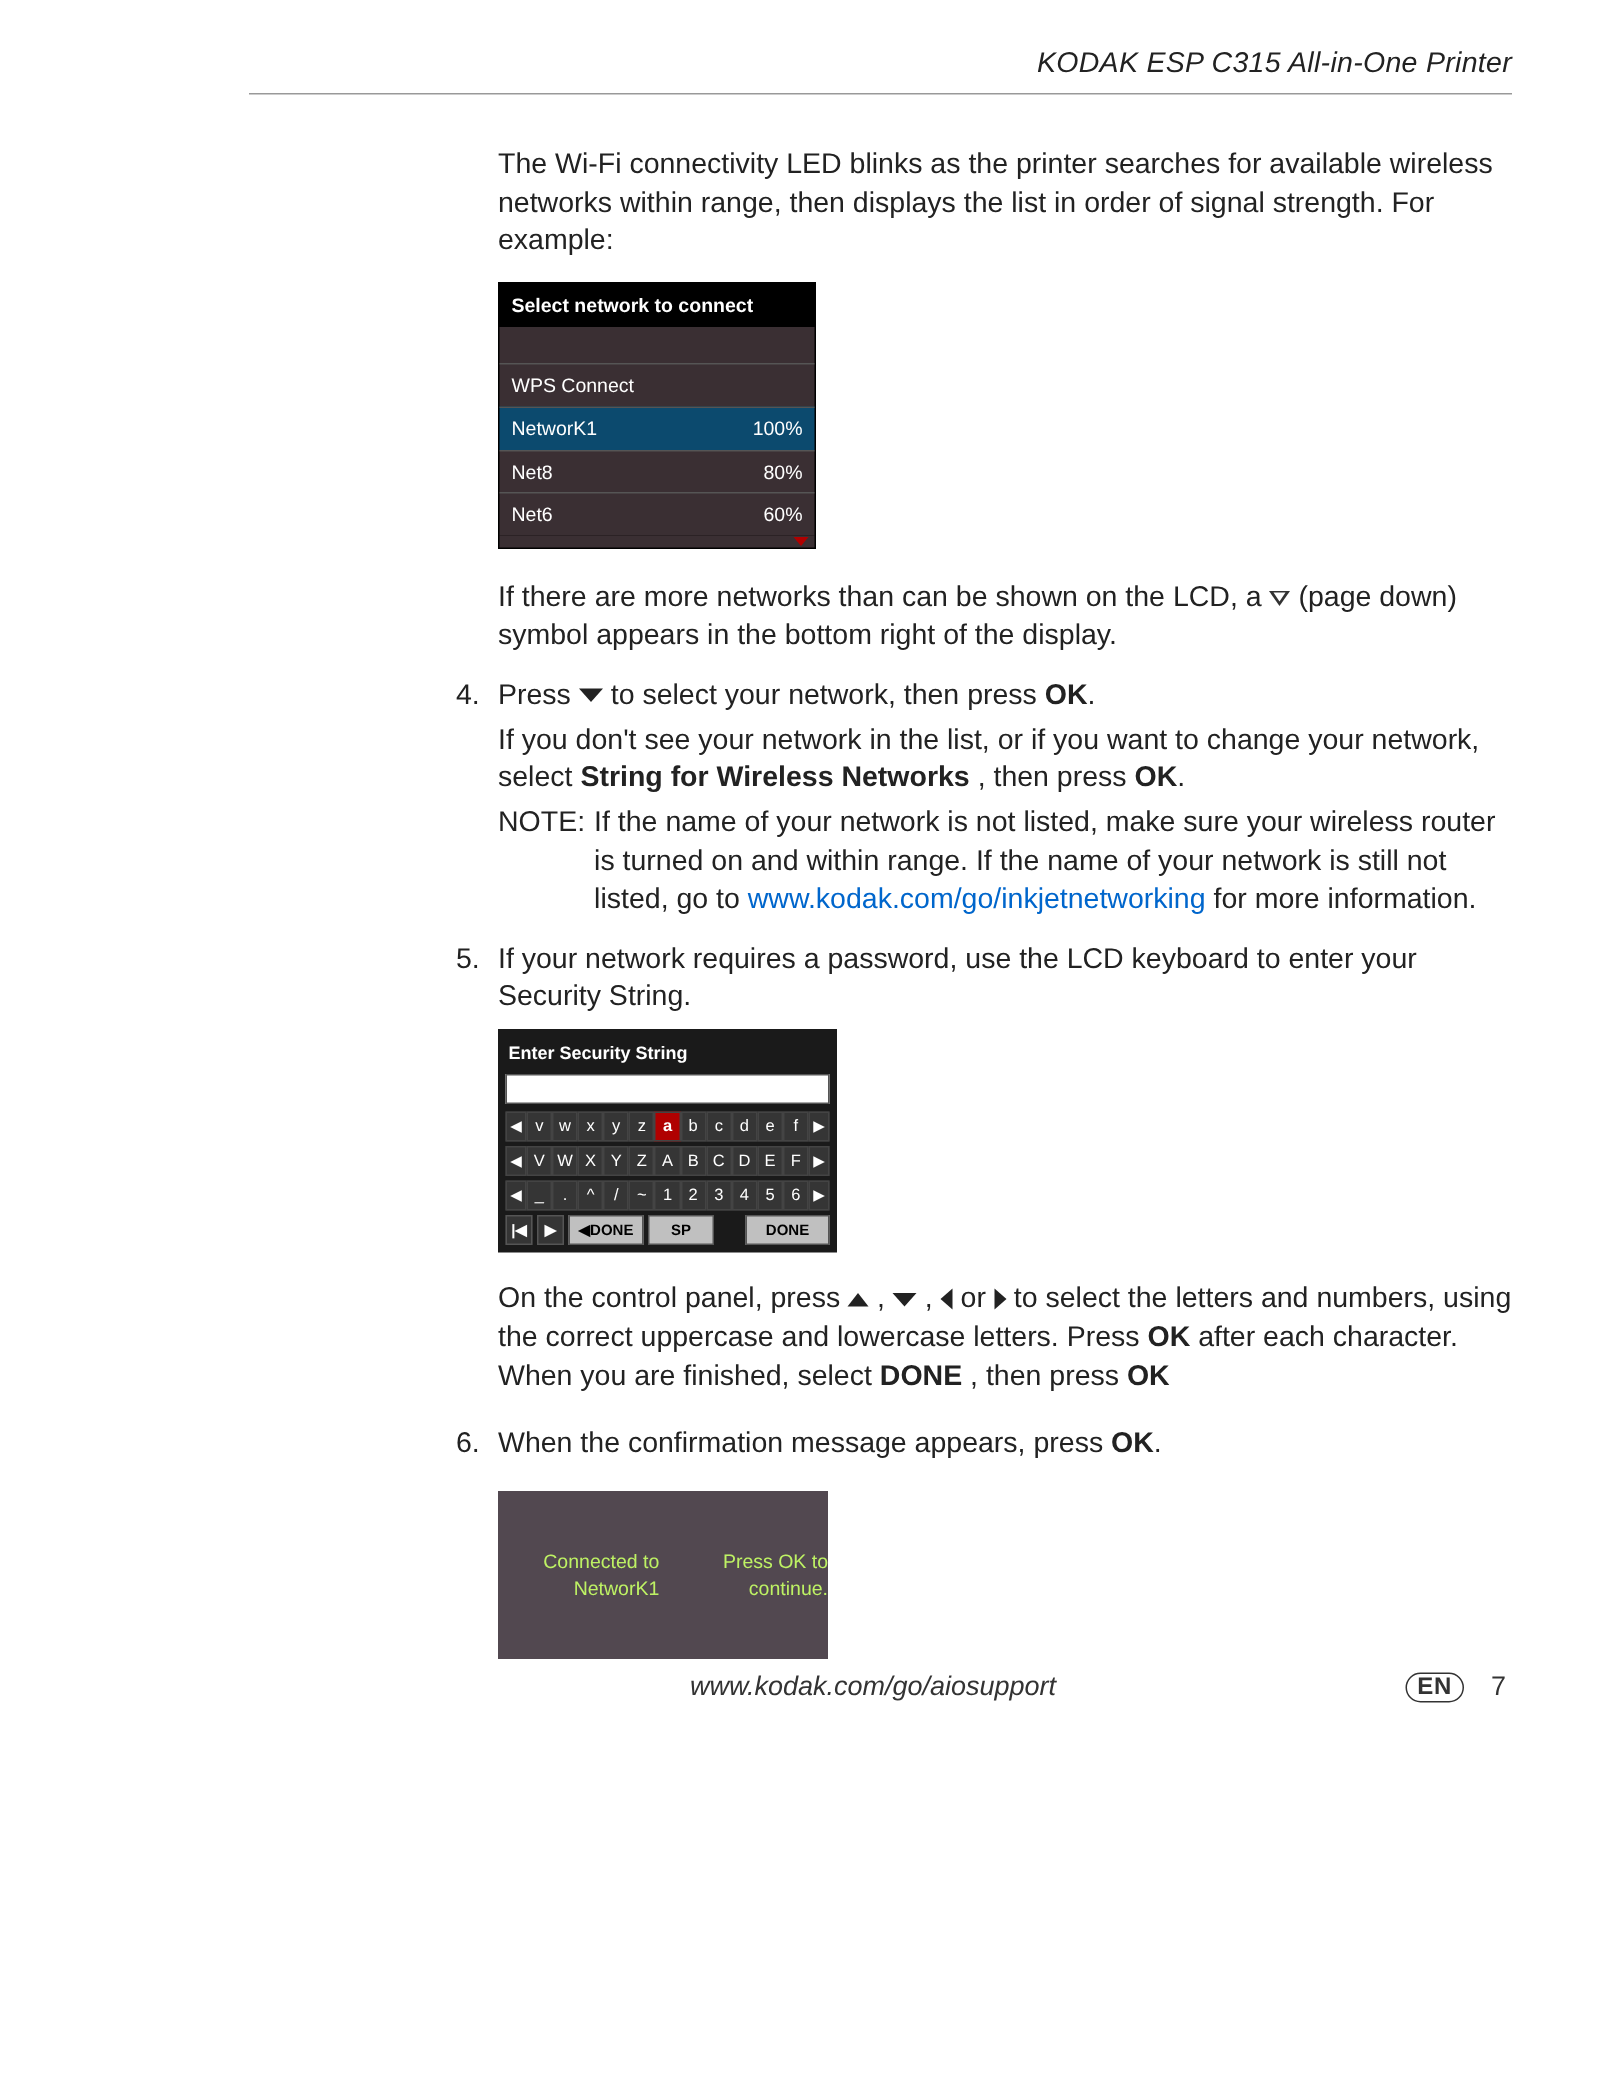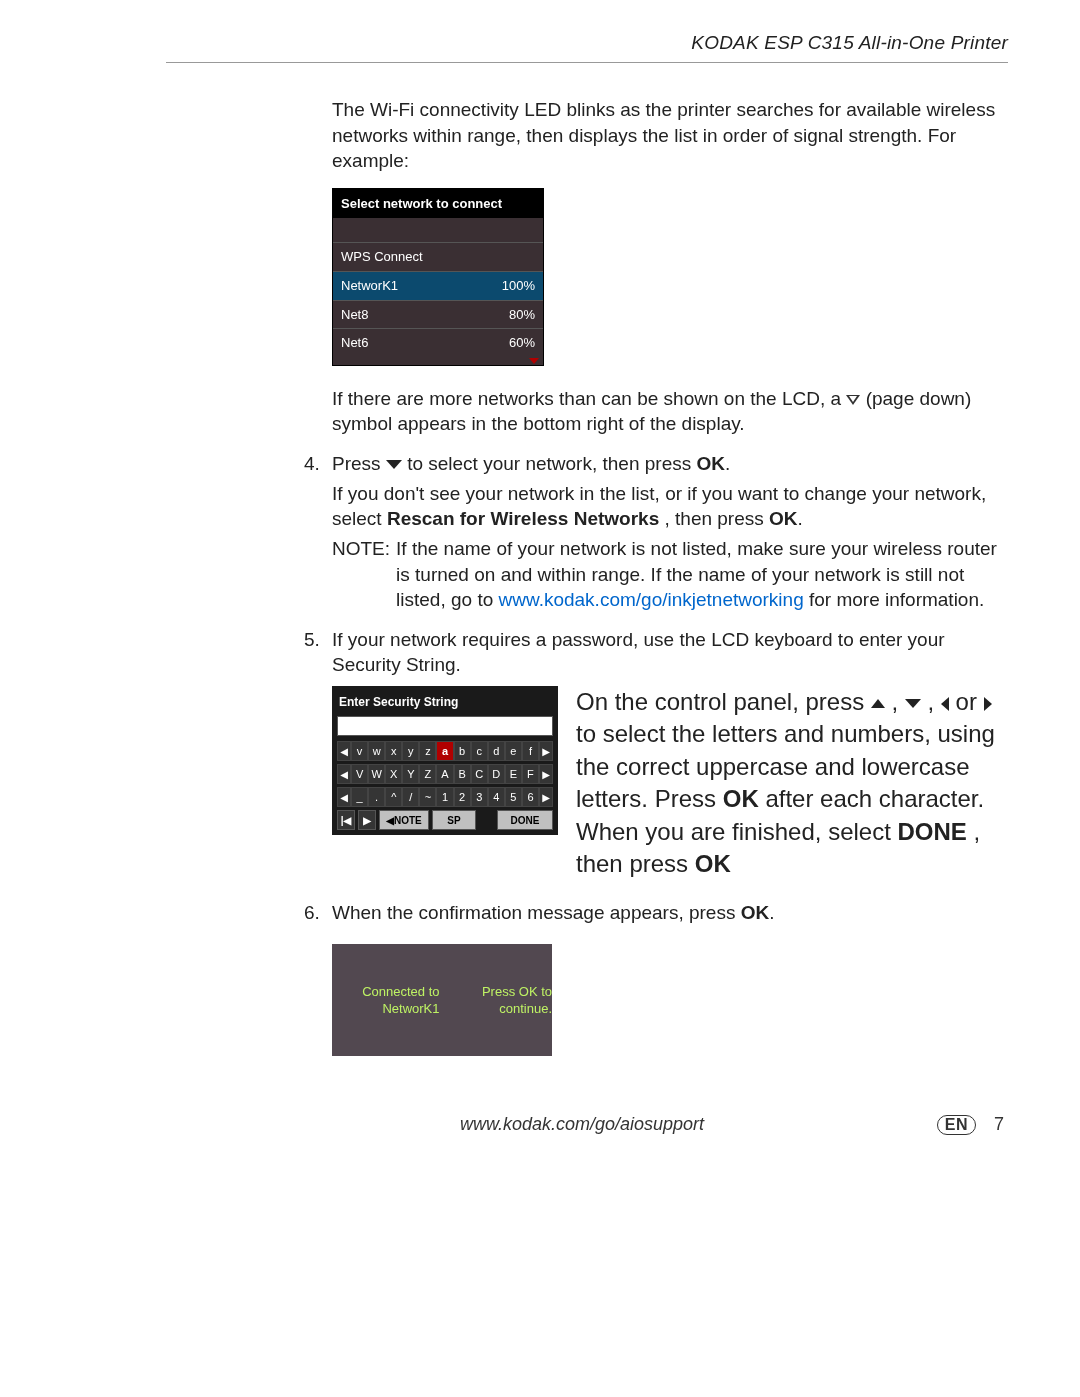--- a/index.html
+++ b/index.html
@@ -81,21 +81,21 @@
   .lcd-networks .row.first { border-top:1px solid #555; }
   .lcd-networks .sel { background:#0c4a6e; color:#fff; }
   .lcd-networks .footbar {
     height:8px; background:#3a2f33; position:relative;
   }
   .lcd-networks .footbar::after {
     content:""; position:absolute; right:4px; bottom:1px;
     border-left:5px solid transparent; border-right:5px solid transparent;
     border-top:6px solid #b00000;
   }
-  .kb-row { display:flex; gap:18px; align-items:flex-start; margin:8px 0 20px 0;}
+  .kb-row { display:flex; gap:18px; align-items:flex-start; margin:8px 0 20px 0;flex-direction:column;}
   .lcd-kb {
     width: 216px; background:#1a1a1a; color:#fff;
     font-family: Arial, sans-serif; font-size:12px;
     padding:5px;
   }
   .lcd-kb .title { font-weight:700; padding:3px 2px 6px; font-size:12px; }
   .lcd-kb .field { background:#fff; height:18px; margin:0 0 5px 0; border:1px solid #555;}
   .lcd-kb .krow {
     display:flex; align-items:stretch; margin-bottom:3px;
     background:#2a2a2a;
@@ -156,21 +156,21 @@
     font-style:italic; font-size:18px; color:#333;
   }
   .footer .ensec {
     position:absolute; right:118px; display:flex; align-items:center; gap:18px;
     font-style:normal;
   }
   .en-pill {
     border:1px solid #333; border-radius:10px; padding:0 7px;
     font-size:16px; font-weight:700; letter-spacing:0.5px;
   }
-  .kb-side { font-size:24px; line-height:1.35; flex:1; }
+  .kb-side { font-size:19px; line-height:1.35; flex:1; }
 </style>
 </head>
 <body>
 
 <div class="page">
   <div class="header-title">KODAK ESP C315 All-in-One Printer</div>
   <hr class="hline">
 
   <div class="body-col">
 
@@ -205,21 +205,21 @@
     </p>
 
     <ol class="steps">
       <li>
         <span>Press </span>
         <span class="tri down-solid"></span>
         <span> to select your network, then press </span>
         <span class="bold">OK</span><span>.</span>
         <div style="height:4px"></div>
         <span>If you don't see your network in the list, or if you want to change your network, select </span>
-        <span class="bold">Rescan for Wireless Networks</span>
+        <span class="bold">String for Wireless Networks</span>
         <span>, then press </span>
         <span class="bold">OK</span><span>.</span>
         <div class="note-hang" style="margin-top:4px;">
           <span class="note-label">NOTE:</span>
           <span>
             <span>If the name of your network is not listed, make sure your wireless router is turned on and within range. If the name of your network is still not listed, go to </span>
             <span class="link">www.kodak.com/go/inkjetnetworking</span>
             <span> for more information.</span>
           </span>
         </div>
@@ -273,21 +273,21 @@
               <div class="k">2</div>
               <div class="k">3</div>
               <div class="k">4</div>
               <div class="k">5</div>
               <div class="k">6</div>
               <div class="arrow">▶</div>
             </div>
             <div class="brow">
               <div class="btn sq">|◀</div>
               <div class="btn sq">▶</div>
-              <div class="btn bksp">◀NOTE</div>
+              <div class="btn bksp">◀DONE</div>
               <div class="btn sp">SP</div>
               <div style="flex:1"></div>
               <div class="btn done">DONE</div>
             </div>
           </div>
 
           <div class="kb-side">
             <span>On the control panel, press </span>
             <span class="tri up-solid"></span>
             <span>, </span>

